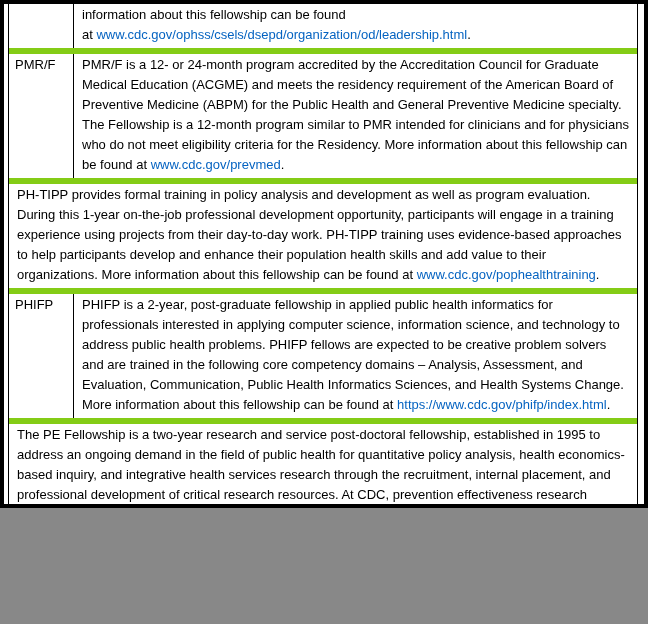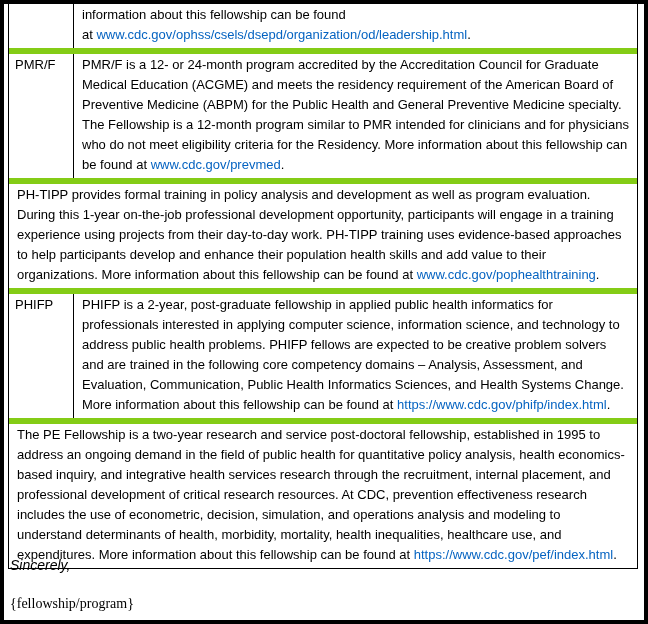--- a/index.html
+++ b/index.html
@@ -3,21 +3,21 @@
 <meta charset="utf-8">
 <style>
   html, body {
     margin: 0;
     padding: 0;
     background: #888;
   }
   .page {
     position: relative;
     width: 648px;
-    height: 624px;
+    height: 508px;
     box-sizing: border-box;
     background: #ffffff;
     border: 4px solid #000000;
     overflow: hidden;
     font-family: "Liberation Sans", sans-serif;
     color: #000000;
   }
   .doc-table {
     position: absolute;
     left: 4px;

